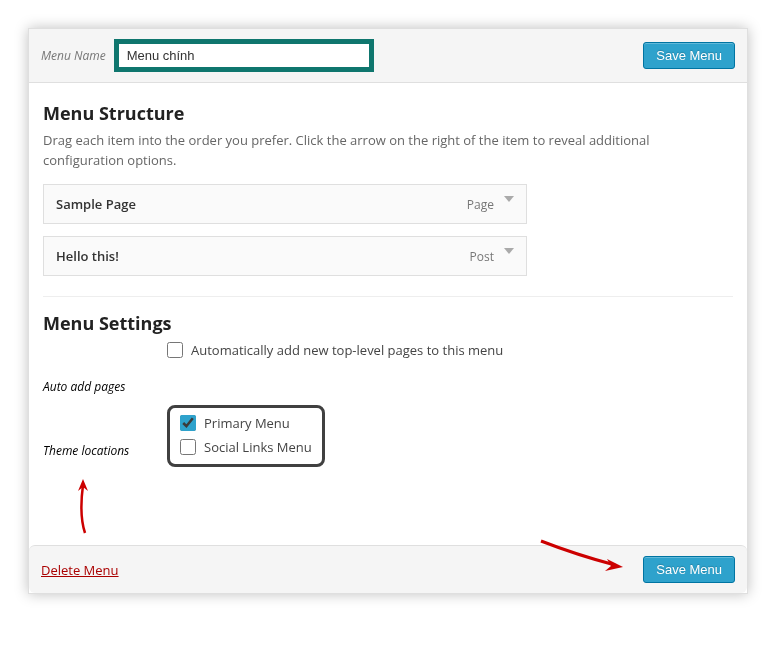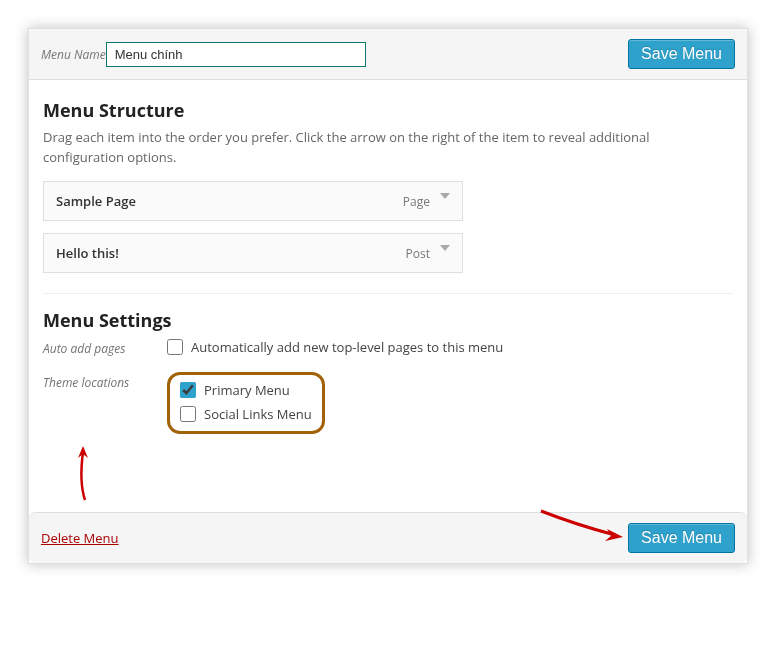--- a/index.html
+++ b/index.html
@@ -22,35 +22,35 @@
       background: #fff;
     }
     .header-row {
       background: #f5f5f5;
       padding: 10px 12px;
       display: flex;
       align-items: center;
       justify-content: space-between;
       border-bottom: 1px solid #dfdfdf;
     }
-    .name-group { display:flex; align-items:center; }
+    .name-group { display:flex; align-items:center; gap:8px; }
     .menu-name-label { font-style: italic; font-size: 12px; color: #777; }
     .menu-name-input {
       font-size: 13px;
       padding: 4px 8px;
-      border: 1px solid #0f766e;
+      border: 5px solid #0f766e;
       background: #fff;
       width: 260px;
       color: #333;
     }
     .button-primary {
       background: #2ea2cc;
       border: 1px solid #0074a2;
       color: #fff;
-      font-size: 16px;
+      font-size: 13px;
       padding: 5px 12px;
       border-radius: 3px;
       cursor: pointer;
       text-shadow: 0 -1px 1px rgba(0,0,0,0.2);
       box-shadow: inset 0 1px 0 rgba(255,255,255,0.25);
       text-align: right;
     }
     .body {
       padding: 14px 14px 6px 14px;
     }
@@ -67,21 +67,21 @@
       margin-bottom: 14px;
     }
     .menu-items { margin-bottom: 20px; }
     .menu-item {
       border: 1px solid #dfdfdf;
       background: #fafafa;
       padding: 10px 12px;
       display: flex;
       align-items: center;
       justify-content: space-between;
-      width: 420px;
+      width: 484px;
       margin-bottom: 12px;
       cursor: move;
     }
     .menu-item .title { font-weight: 600; color:#333; font-size:13px; }
     .menu-item .right { display:flex; align-items:flex-start; gap:10px; color:#777; font-size:12px; }
     .chevron {
       width: 0; height: 0;
       border-left: 5px solid transparent;
       border-right: 5px solid transparent;
       border-top: 6px solid #aaa;
@@ -89,39 +89,40 @@
     }
     hr.sep { border:none; border-top:1px solid #eee; margin: 8px 0 14px 0; }
     .settings-row {
       display:flex;
       align-items:flex-start;
       margin-bottom: 10px;
       gap: 14px;
     }
     .settings-label {
       font-style: italic;
-      color:#737373;
+      color:#000000;
       width: 110px;
       font-size:12px;
       padding-top:2px;
+      margin-top:35px;
     }
     .settings-controls label {
       display:flex; align-items:center;
       font-size:13px; color:#444;
       margin-bottom:6px;
       gap:8px;
       cursor:pointer;
     }
     input[type=checkbox] {
       width:16px; height:16px;
       accent-color:#2ea2cc;
     }
     .highlight-box {
-      border: 3px solid #a16207;
-      border-radius: 13px;
+      border: 3px solid #404040;
+      border-radius: 8px;
       padding: 6px 10px 2px 10px;
       display:inline-block;
     }
     .footer-row {
       background: #f5f5f5;
       border-top: 1px solid #dfdfdf;
       padding: 10px 12px;
       display:flex;
       align-items:center;
       justify-content:space-between;

